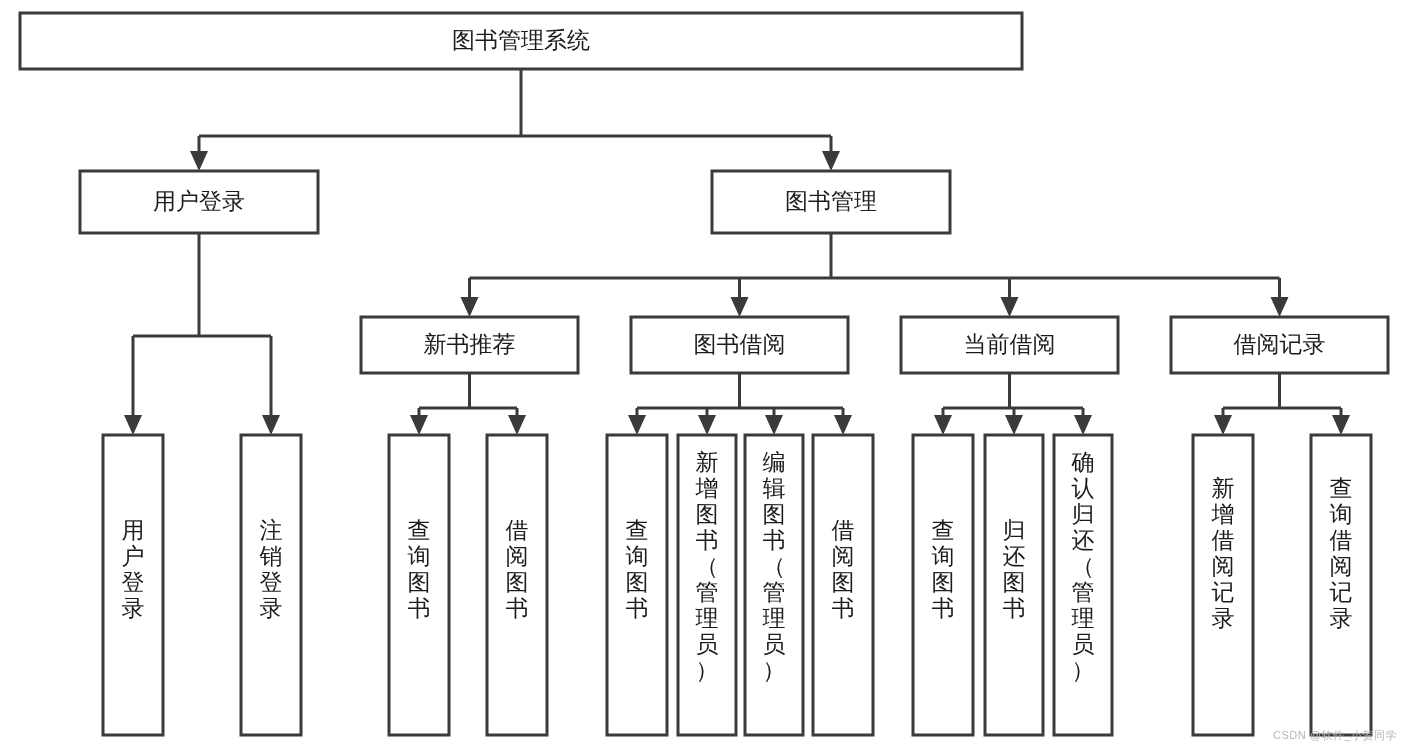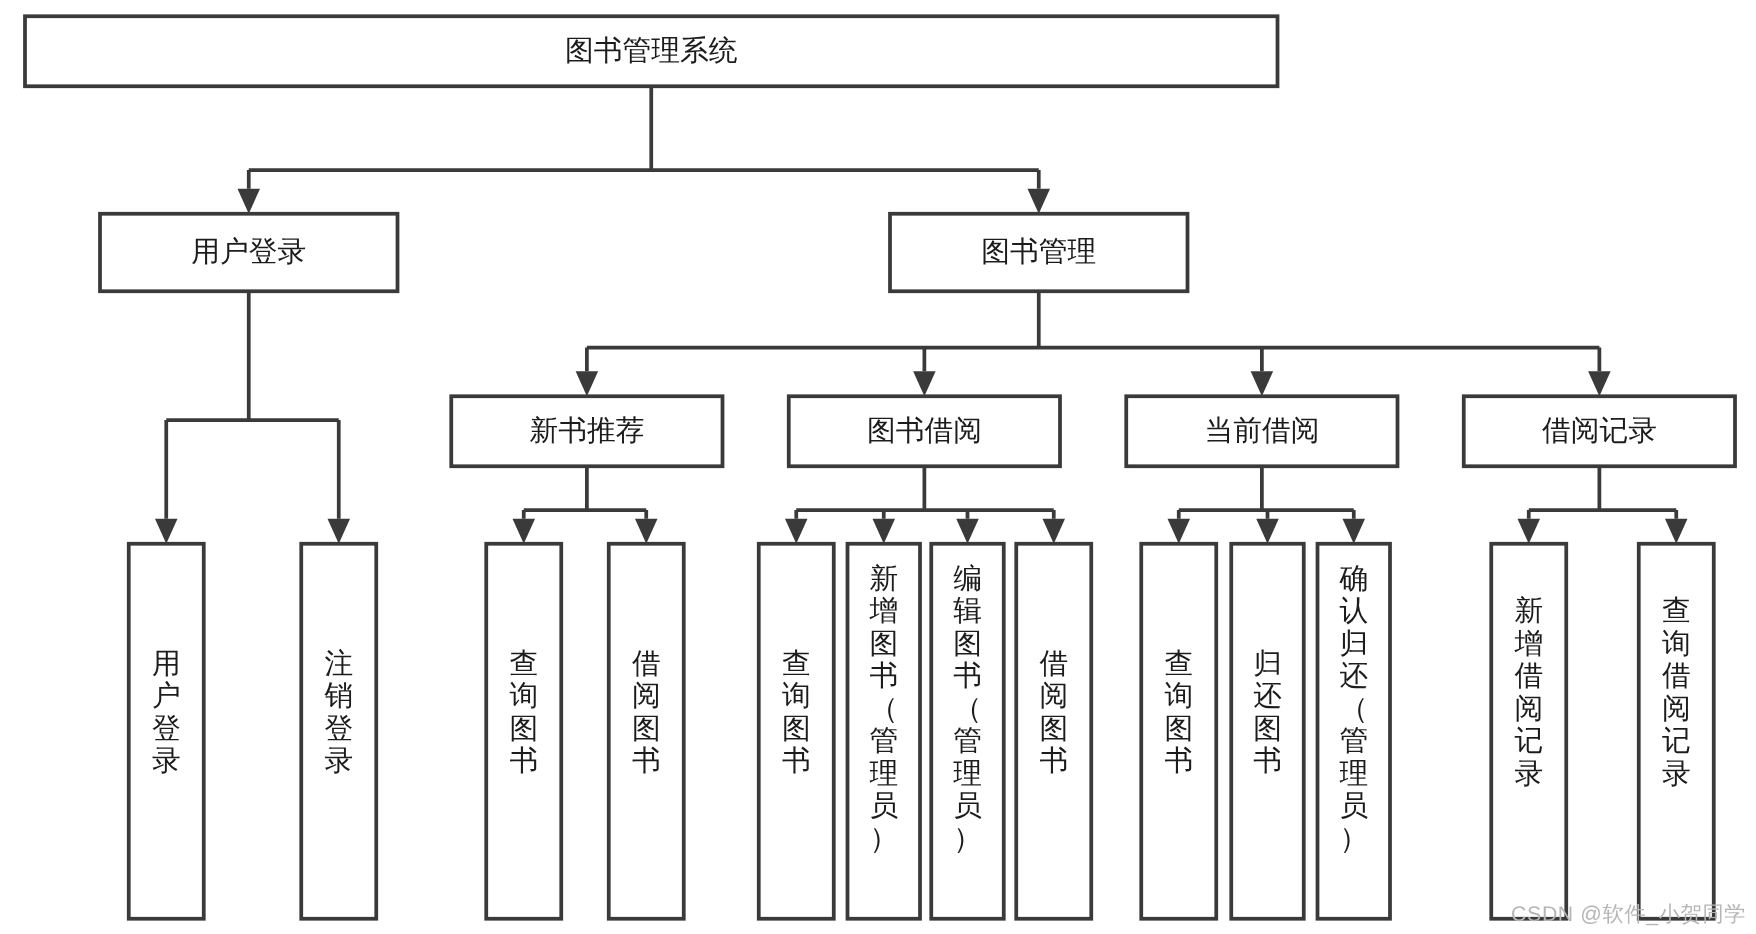--- a/index.html
+++ b/index.html
@@ -50,21 +50,21 @@
     font-family: "Liberation Sans", "DejaVu Sans", sans-serif;
     font-size: 23px;
     fill: #1c1c1c;
     text-anchor: middle;
   }
   .watermark {
     position: absolute;
     right: 8px;
     bottom: 4px;
     font-family: "Liberation Sans", "DejaVu Sans", sans-serif;
-    font-size: 17px;
+    font-size: 11px;
     color: #b6b6b6;
     white-space: nowrap;
     letter-spacing: 0.5px;
   }
 </style>
 </head>
 <body>
 
 <div id="diagram-root">
   <svg class="diagram" viewBox="0 0 1405 747">

